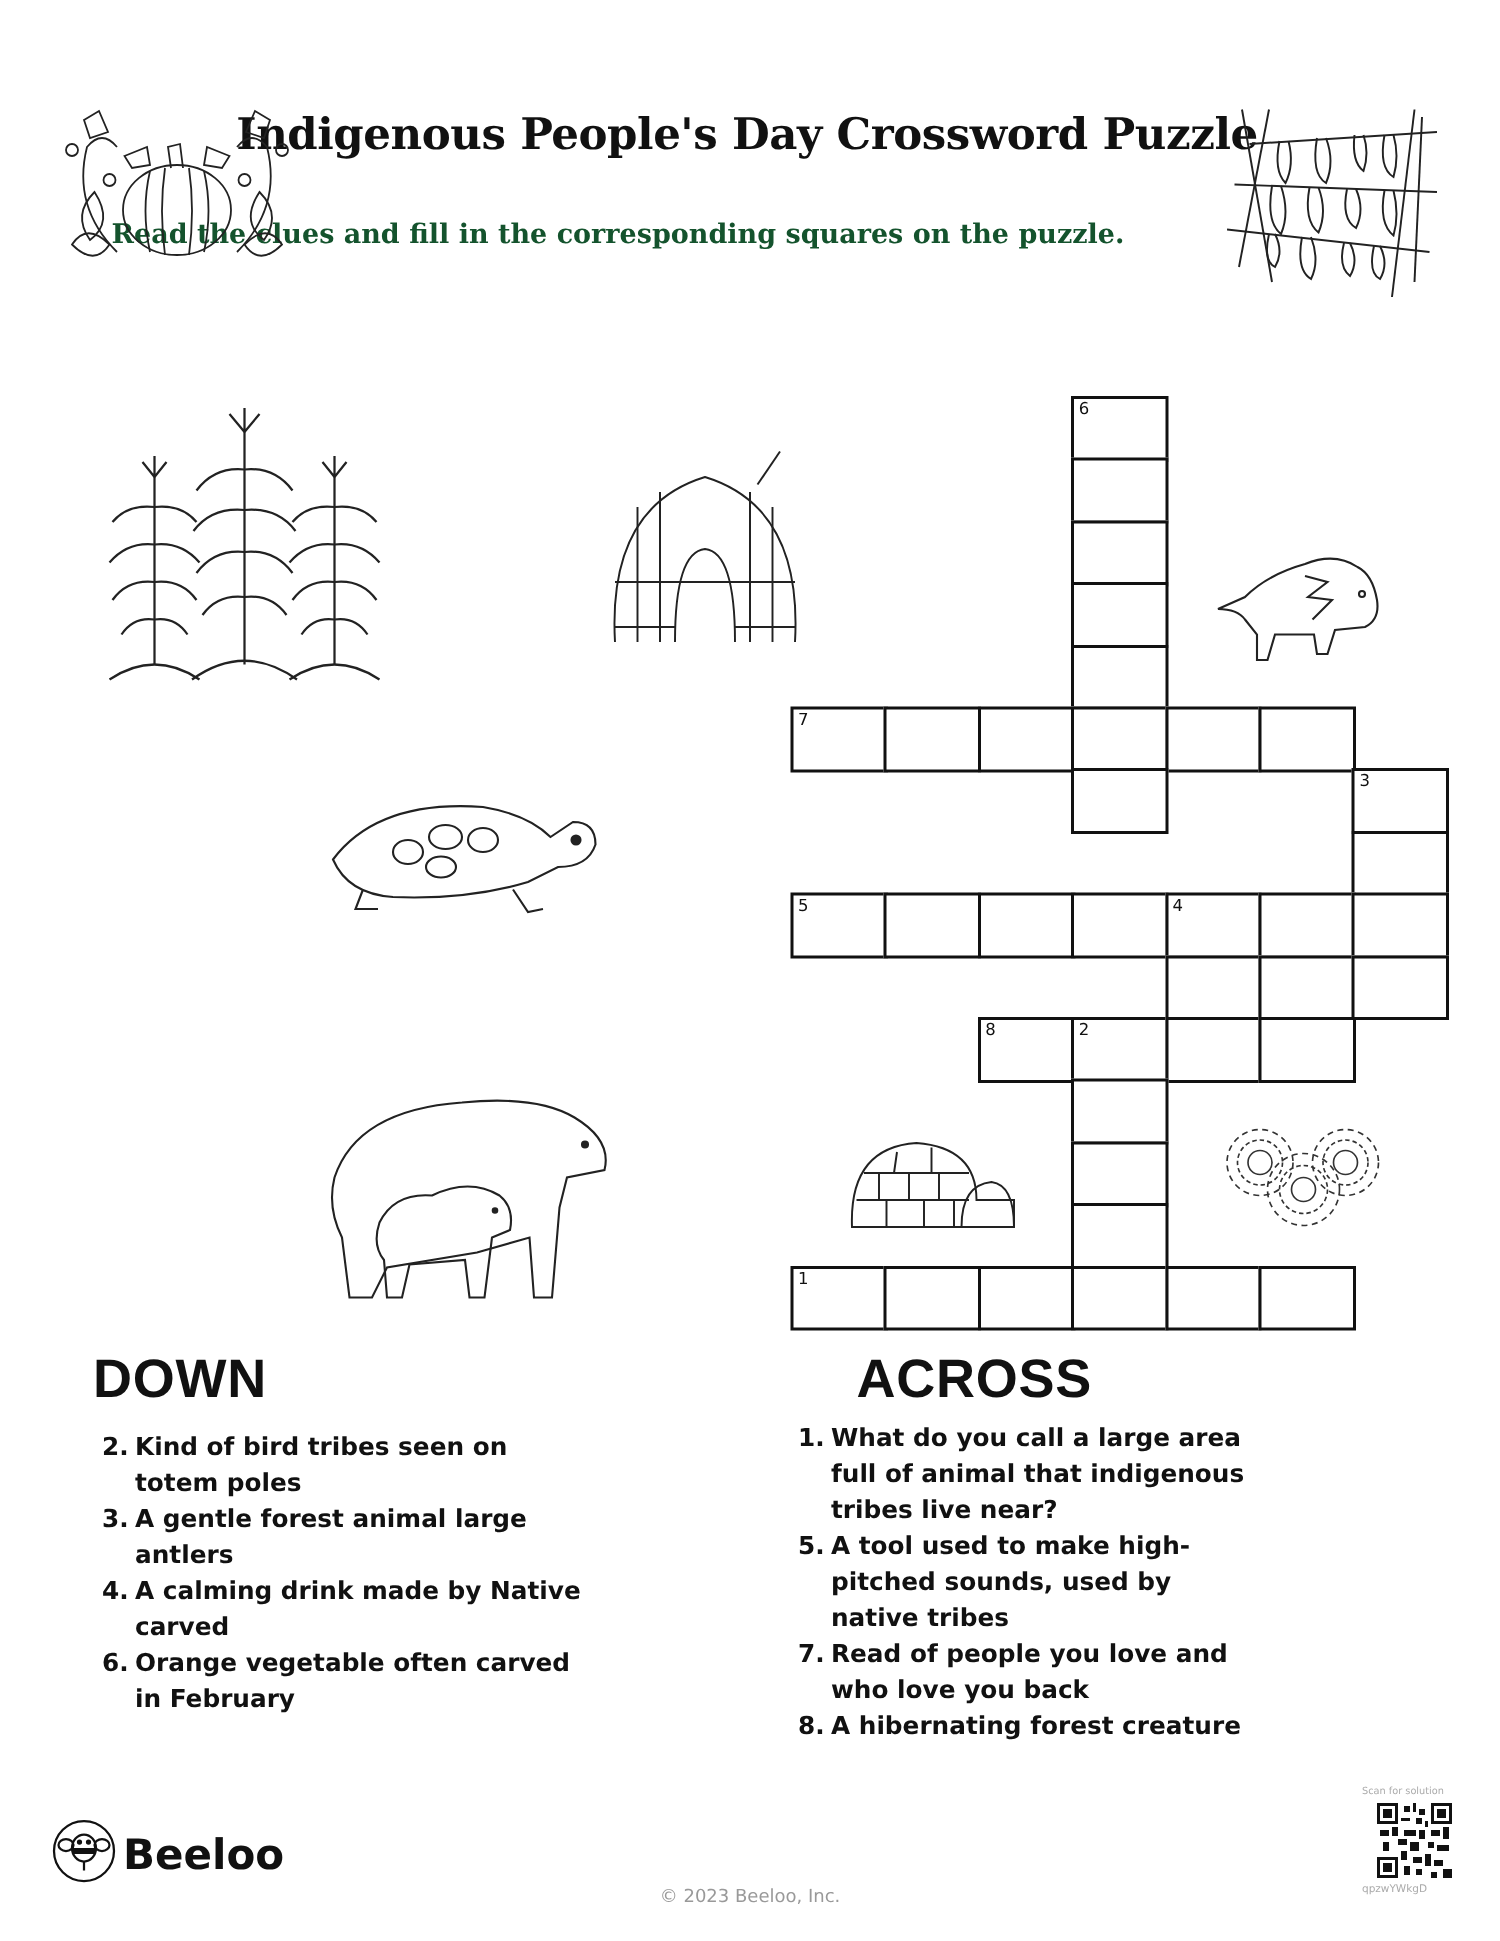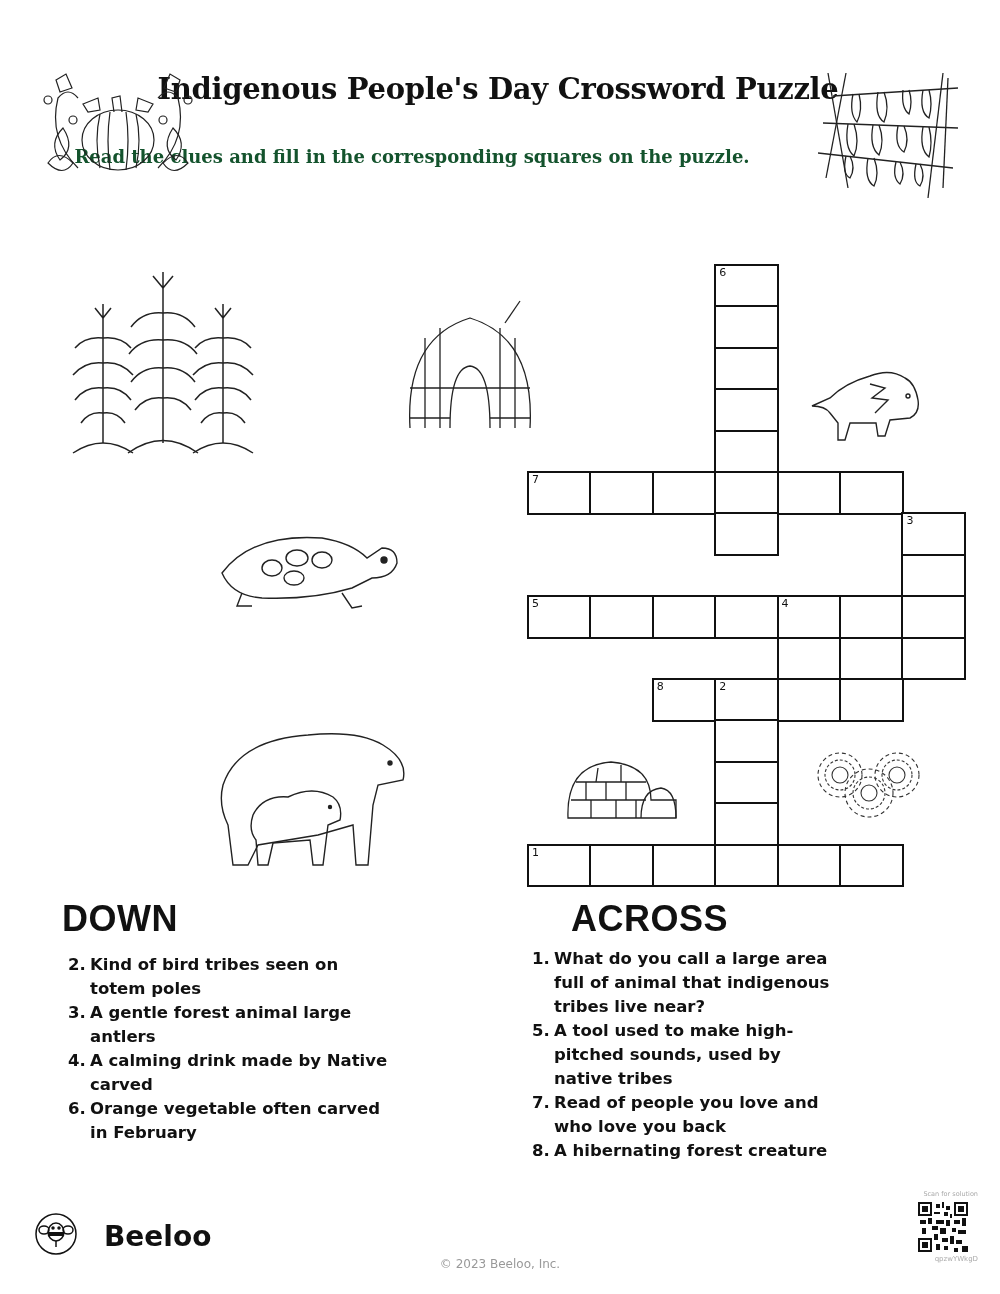--- a/index.html
+++ b/index.html
@@ -10,21 +10,21 @@
   .illus svg { display:block; }
   .cell { position:absolute; box-sizing:border-box; border:2.5px solid #111; background:#fff; width:64px; height:44px; }
   .cell .num { position:absolute; left:3px; top:0px; font-size:11px; color:#111; font-family:"DejaVu Sans", sans-serif; }
   .heading { font-family:Liberation Sans, sans-serif; font-size:36px; font-weight:bold; letter-spacing:0.5px; }
   .clues { list-style:none; margin:0; padding:0; font-family:"DejaVu Sans", sans-serif; font-size:16.5px; line-height:24px; font-weight:600; }
   .clues li { display:flex; }
   .clues .n { flex:0 0 auto; width:22px; }
   .clues .t { flex:1 1 auto; }
   .brand { font-family:"DejaVu Sans", sans-serif; font-weight:bold; font-size:28px; }
   .copyright { left:0; width:1000px; top:1257px; text-align:center; font-size:12px; color:#999; }
-  .scan { font-size:6.5px; color:#aaa; text-align:right; }
+  .scan { font-size:6.5px; color:#aaa; text-align:left; }
 </style>
 </head>
 <body>
 
 <div class="abs title">Indigenous People's Day Crossword Puzzle</div>
 <div class="abs subtitle">Read the clues and fill in the corresponding squares on the puzzle.</div>
 
 <div class="abs illus" style="left:38px;top:68px;">
   <svg width="160" height="112" viewBox="0 0 160 112" fill="none" stroke="#222" stroke-width="1.2">
     <ellipse cx="80" cy="72" rx="36" ry="30"></ellipse>
@@ -263,21 +263,21 @@
     <li>
       <span class="n">7.</span>
       <span class="t">Read of people you love and who love you back</span>
     </li>
     <li>
       <span class="n">8.</span>
       <span class="t">A hibernating forest creature</span>
     </li>
   </ul>
 
-<div class="abs" style="left:34px;top:1212px;display:flex;align-items:center;gap:26px;">
+<div class="abs" style="left:34px;top:1212px;display:flex;align-items:center;gap:4px;">
   <span>
     <svg width="44" height="44" viewBox="0 0 44 44" fill="none" stroke="#111" stroke-width="1.5">
       <circle cx="22" cy="22" r="20"></circle>
       <ellipse cx="22" cy="20" rx="8" ry="9"></ellipse>
       <path d="M14 22 L30 22" stroke-width="4"></path>
       <ellipse cx="10" cy="18" rx="5" ry="4"></ellipse>
         <ellipse cx="34" cy="18" rx="5" ry="4"></ellipse>
       <path d="M22 29 L22 35"></path>
       <circle cx="19" cy="16" r="1" fill="#111"></circle>
         <circle cx="25" cy="16" r="1" fill="#111"></circle>

